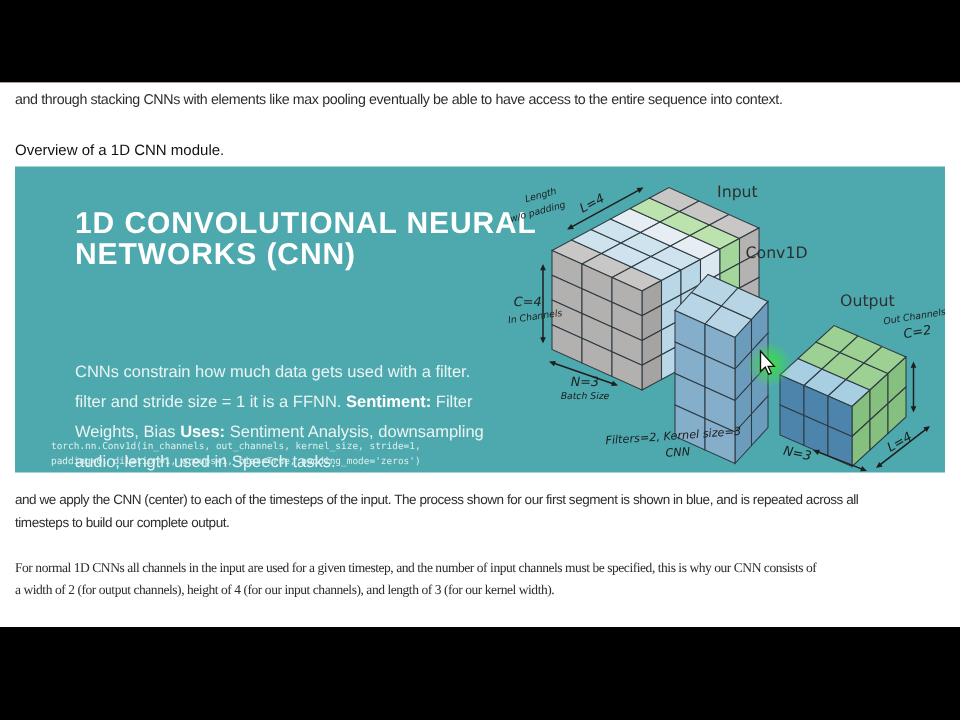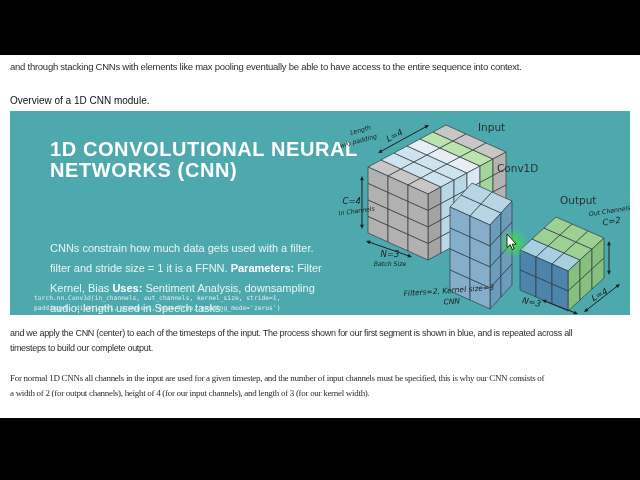--- a/index.html
+++ b/index.html
@@ -41,22 +41,22 @@
 
   <div class="abs panel" id="panel" style="background: rgb(77, 169, 174);"></div>
 
   <div class="abs ig-title">
     <div>1D CONVOLUTIONAL NEURAL</div>
     <div>NETWORKS (CNN)</div>
   </div>
 
   <div class="abs ig-body">
     <div>CNNs constrain how much data gets used with a filter.</div>
-    <div><span>filter and stride size = 1 it is a FFNN. </span><b>Parameters:</b><span> Filter</span></div>
-    <div><span>Kernel, Bias </span><b>Uses:</b><span> Sentiment Analysis, downsampling</span></div>
+    <div><span>filter and stride size = 1 it is a FFNN. </span><b>Sentiment:</b><span> Filter</span></div>
+    <div><span>Weights, Bias </span><b>Uses:</b><span> Sentiment Analysis, downsampling</span></div>
     <div>audio, length used in Speech tasks.</div>
   </div>
 
   <div class="abs ig-code">
     <div>torch.nn.Conv1d(in_channels, out_channels, kernel_size, stride=1,</div>
     <div>padding=0, dilation=1, groups=1, bias=True, padding_mode='zeros')</div>
   </div>
 
   <svg id="cubes" viewBox="320 111 320 204" xmlns="http://www.w3.org/2000/svg">
     <defs>

